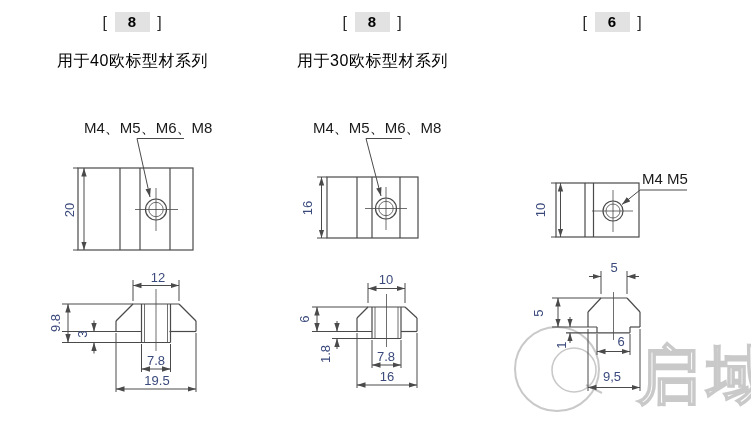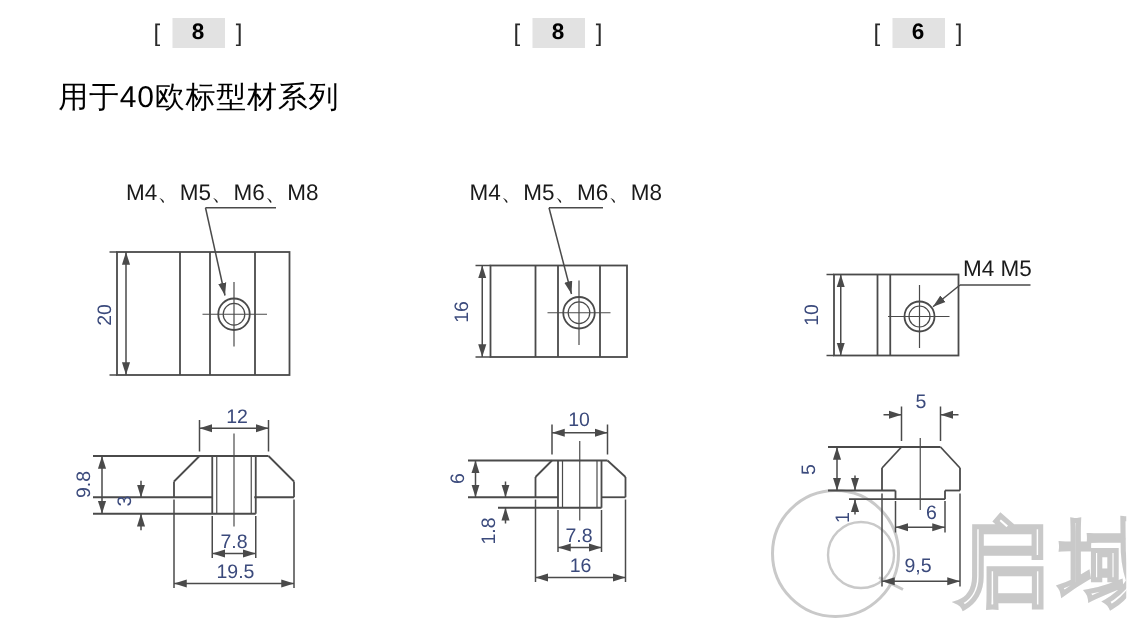--- a/index.html
+++ b/index.html
@@ -7,21 +7,21 @@
     position:relative;width:751px;height:428px;background:#ffffff;overflow:hidden;
     font-family:"Liberation Sans","DejaVu Sans",sans-serif;
   }
   .drawing{position:absolute;left:0;top:0;}
   .col-header{position:absolute;top:12px;text-align:center;}
   .badge-row{font-size:16px;color:#2a2a2a;letter-spacing:1px;height:22px;line-height:22px;}
   .badge{
     display:inline-block;background:#e2e2e2;color:#000;font-weight:bold;
     font-size:15px;line-height:20px;padding:0 13px;margin:0 7px;vertical-align:top;
   }
-  .subtitle{margin-top:17px;font-size:20px;color:#000;letter-spacing:0.5px;}
+  .subtitle{margin-top:17px;font-size:16px;color:#000;letter-spacing:0.5px;}
   .hdr1{left:15px;width:235px;}
   .hdr2{left:255px;width:235px;}
   .hdr3{left:495px;width:235px;}
 
   .ln{stroke:#4a4a4a;stroke-width:1.2;fill:none;}
   .thin{stroke:#4a4a4a;stroke-width:0.8;fill:none;}
   .dimln{stroke:#4a4a4a;stroke-width:1;fill:none;}
   text.dim{fill:#3b4a7c;font-size:13px;font-family:"Liberation Sans","DejaVu Sans",sans-serif;}
   text.thread{fill:#1a1a1a;font-size:15px;font-family:"Liberation Sans","DejaVu Sans",sans-serif;}
   .wm{pointer-events:none;}
@@ -197,18 +197,19 @@
       <text class="dim" text-anchor="middle" x="612" y="381">9,5</text>
     </g>
   </svg>
 
   <div class="col-header hdr1">
     <div class="badge-row"><span>[</span><span class="badge">8</span><span>]</span></div>
     <div class="subtitle">用于40欧标型材系列</div>
   </div>
   <div class="col-header hdr2">
     <div class="badge-row"><span>[</span><span class="badge">8</span><span>]</span></div>
+    <div class="subtitle">用于30欧标型材系列</div>
   </div>
   <div class="col-header hdr3">
     <div class="badge-row"><span>[</span><span class="badge">6</span><span>]</span></div>
   </div>
 
 </div>
 
 </body></html>

